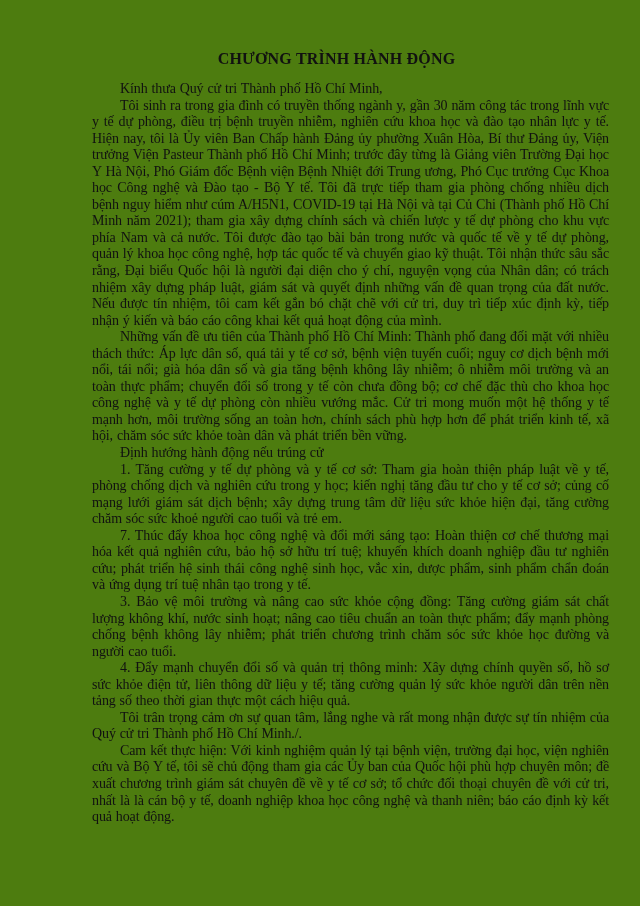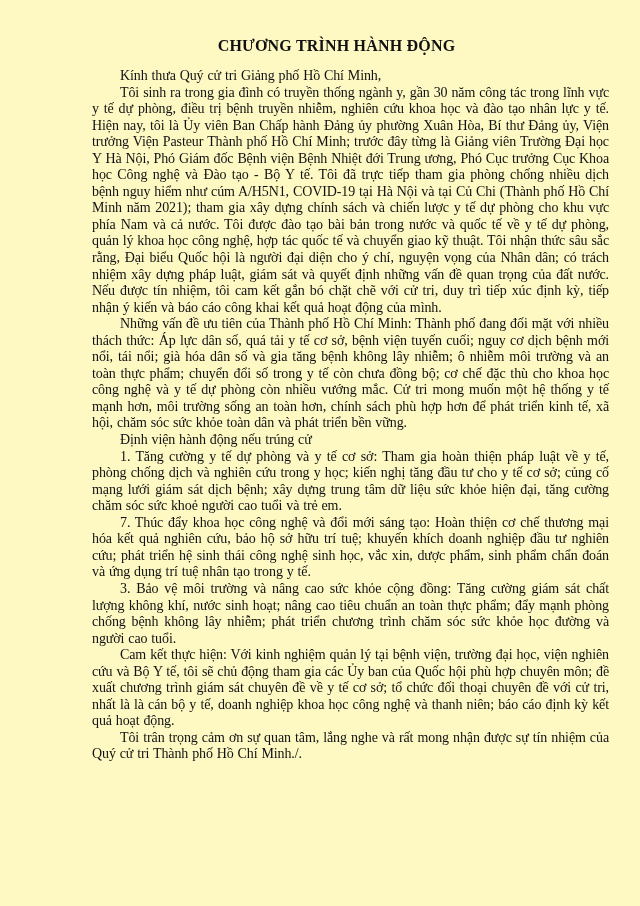--- a/index.html
+++ b/index.html
@@ -5,24 +5,24 @@
   html, body {
     margin: 0;
     padding: 0;
     background: #ffffff;
   }
   .page {
     position: relative;
     width: 640px;
     height: 906px;
     box-sizing: border-box;
-    background: #fef9c3;
+    background: #4d7c0f;
     color: #111111;
     font-family: "Liberation Serif", "DejaVu Serif", serif;
-    padding: 34px 31px 0 92px;
+    padding: 47px 31px 0 92px;
     overflow: hidden;
   }
   .doc-title {
     position: relative;
     left: -14px;
     text-align: center;
     font-weight: bold;
     font-size: 16px;
     line-height: 24px;
     letter-spacing: 0.2px;
@@ -46,23 +46,24 @@
   }
 </style>
 </head>
 <body>
 
 <div class="page">
   <h1 class="doc-title">
     <span class="t-line">CHƯƠNG TRÌNH HÀNH ĐỘNG</span>
   </h1>
   <div class="doc-body">
-    <p>Kính thưa Quý cử tri Giảng phố Hồ Chí Minh,</p>
+    <p>Kính thưa Quý cử tri Thành phố Hồ Chí Minh,</p>
     <p>Tôi sinh ra trong gia đình có truyền thống ngành y, gần 30 năm công tác trong lĩnh vực y tế dự phòng, điều trị bệnh truyền nhiễm, nghiên cứu khoa học và đào tạo nhân lực y tế. Hiện nay, tôi là Ủy viên Ban Chấp hành Đảng ủy phường Xuân Hòa, Bí thư Đảng ủy, Viện trưởng Viện Pasteur Thành phố Hồ Chí Minh; trước đây từng là Giảng viên Trường Đại học Y Hà Nội, Phó Giám đốc Bệnh viện Bệnh Nhiệt đới Trung ương, Phó Cục trưởng Cục Khoa học Công nghệ và Đào tạo - Bộ Y tế. Tôi đã trực tiếp tham gia phòng chống nhiều dịch bệnh nguy hiểm như cúm A/H5N1, COVID-19 tại Hà Nội và tại Củ Chi (Thành phố Hồ Chí Minh năm 2021); tham gia xây dựng chính sách và chiến lược y tế dự phòng cho khu vực phía Nam và cả nước. Tôi được đào tạo bài bản trong nước và quốc tế về y tế dự phòng, quản lý khoa học công nghệ, hợp tác quốc tế và chuyển giao kỹ thuật. Tôi nhận thức sâu sắc rằng, Đại biểu Quốc hội là người đại diện cho ý chí, nguyện vọng của Nhân dân; có trách nhiệm xây dựng pháp luật, giám sát và quyết định những vấn đề quan trọng của đất nước. Nếu được tín nhiệm, tôi cam kết gắn bó chặt chẽ với cử tri, duy trì tiếp xúc định kỳ, tiếp nhận ý kiến và báo cáo công khai kết quả hoạt động của mình.</p>
     <p>Những vấn đề ưu tiên của Thành phố Hồ Chí Minh: Thành phố đang đối mặt với nhiều thách thức: Áp lực dân số, quá tải y tế cơ sở, bệnh viện tuyến cuối; nguy cơ dịch bệnh mới nổi, tái nổi; già hóa dân số và gia tăng bệnh không lây nhiễm; ô nhiễm môi trường và an toàn thực phẩm; chuyển đổi số trong y tế còn chưa đồng bộ; cơ chế đặc thù cho khoa học công nghệ và y tế dự phòng còn nhiều vướng mắc. Cử tri mong muốn một hệ thống y tế mạnh hơn, môi trường sống an toàn hơn, chính sách phù hợp hơn để phát triển kinh tế, xã hội, chăm sóc sức khỏe toàn dân và phát triển bền vững.</p>
-    <p>Định viện hành động nếu trúng cử</p>
+    <p>Định hướng hành động nếu trúng cử</p>
     <p>1. Tăng cường y tế dự phòng và y tế cơ sở: Tham gia hoàn thiện pháp luật về y tế, phòng chống dịch và nghiên cứu trong y học; kiến nghị tăng đầu tư cho y tế cơ sở; củng cố mạng lưới giám sát dịch bệnh; xây dựng trung tâm dữ liệu sức khỏe hiện đại, tăng cường chăm sóc sức khoẻ người cao tuổi và trẻ em.</p>
     <p>7. Thúc đẩy khoa học công nghệ và đổi mới sáng tạo: Hoàn thiện cơ chế thương mại hóa kết quả nghiên cứu, bảo hộ sở hữu trí tuệ; khuyến khích doanh nghiệp đầu tư nghiên cứu; phát triển hệ sinh thái công nghệ sinh học, vắc xin, dược phẩm, sinh phẩm chẩn đoán và ứng dụng trí tuệ nhân tạo trong y tế.</p>
     <p>3. Bảo vệ môi trường và nâng cao sức khỏe cộng đồng: Tăng cường giám sát chất lượng không khí, nước sinh hoạt; nâng cao tiêu chuẩn an toàn thực phẩm; đẩy mạnh phòng chống bệnh không lây nhiễm; phát triển chương trình chăm sóc sức khỏe học đường và người cao tuổi.</p>
+    <p>4. Đẩy mạnh chuyển đổi số và quản trị thông minh: Xây dựng chính quyền số, hồ sơ sức khỏe điện tử, liên thông dữ liệu y tế; tăng cường quản lý sức khỏe người dân trên nền tảng số theo thời gian thực một cách hiệu quả.</p>
+    <p>Tôi trân trọng cảm ơn sự quan tâm, lắng nghe và rất mong nhận được sự tín nhiệm của Quý cử tri Thành phố Hồ Chí Minh./.</p>
     <p>Cam kết thực hiện: Với kinh nghiệm quản lý tại bệnh viện, trường đại học, viện nghiên cứu và Bộ Y tế, tôi sẽ chủ động tham gia các Ủy ban của Quốc hội phù hợp chuyên môn; đề xuất chương trình giám sát chuyên đề về y tế cơ sở; tổ chức đối thoại chuyên đề với cử tri, nhất là là cán bộ y tế, doanh nghiệp khoa học công nghệ và thanh niên; báo cáo định kỳ kết quả hoạt động.</p>
-    <p>Tôi trân trọng cảm ơn sự quan tâm, lắng nghe và rất mong nhận được sự tín nhiệm của Quý cử tri Thành phố Hồ Chí Minh./.</p>
   </div>
 </div>
 
 </body></html>

